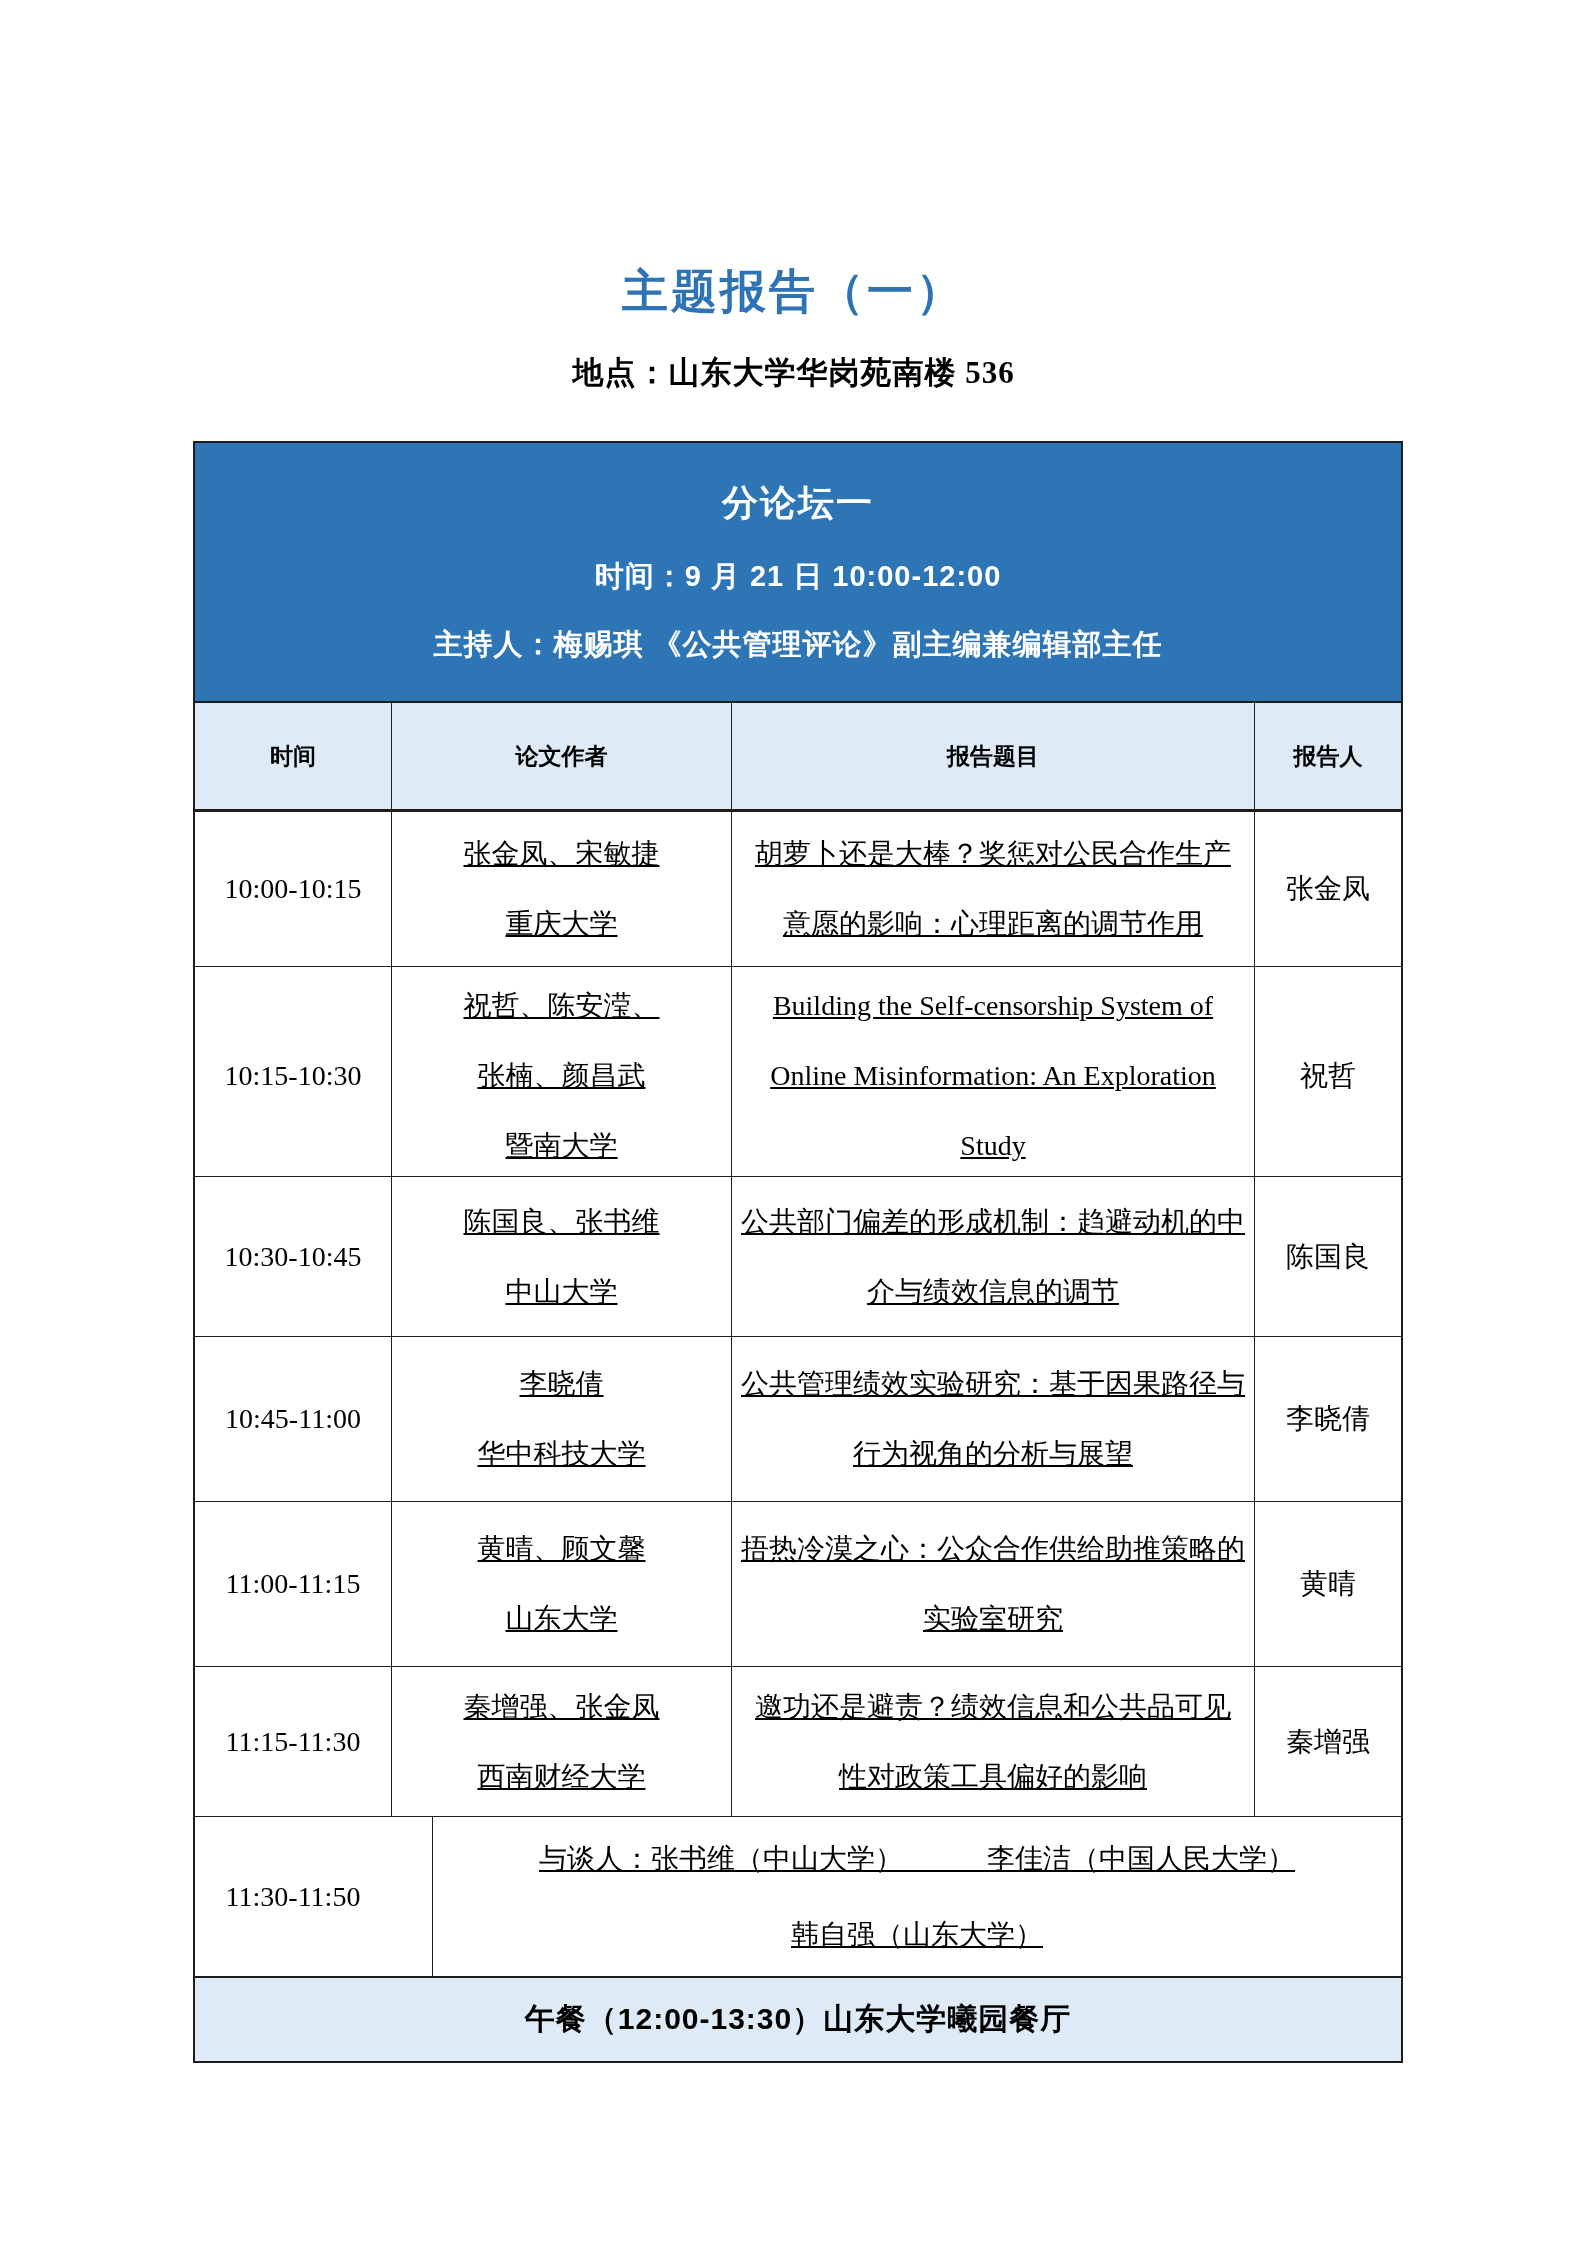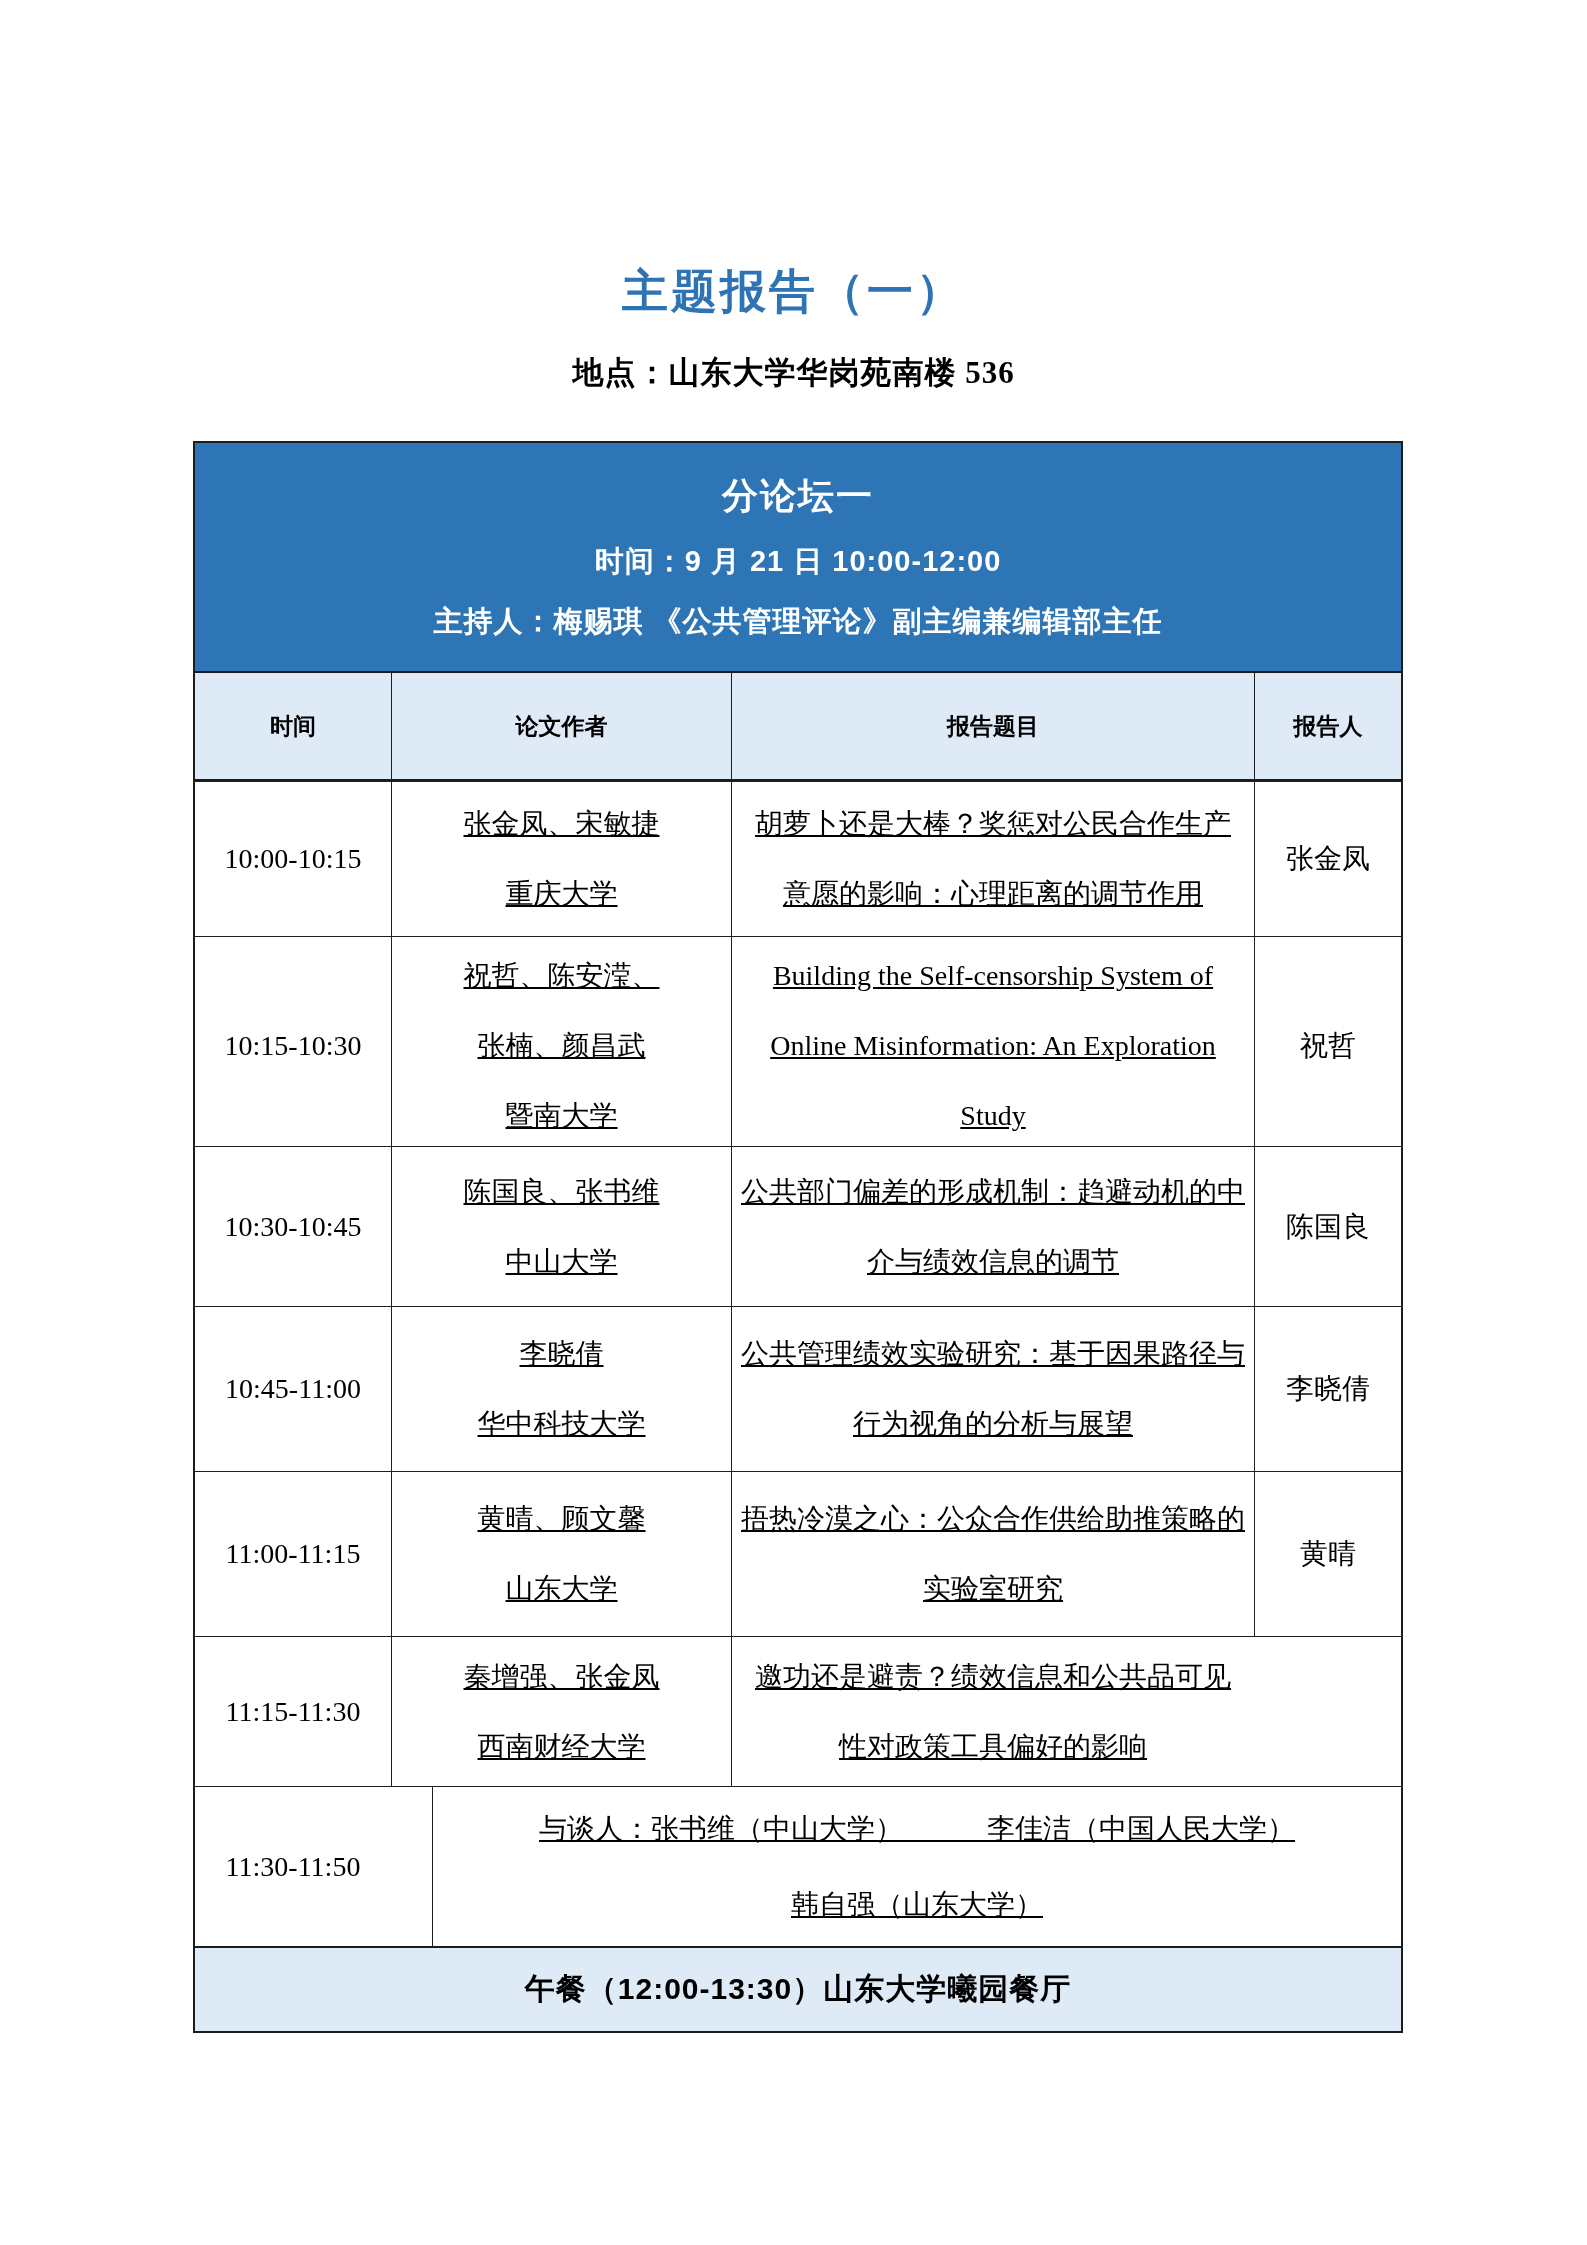--- a/index.html
+++ b/index.html
@@ -27,21 +27,21 @@
     color: #000000;
   }
 
   .tbl {
     position: absolute; top: 441px; left: 193px; width: 1210px;
     border: 2px solid #1c1c1c;
     background: #ffffff;
   }
 
   .banner {
-    height: 228px; background: #2E75B6; color: #ffffff;
+    height: 258px; background: #2E75B6; color: #ffffff;
     display: flex; flex-direction: column; justify-content: space-evenly;
     align-items: center; text-align: center;
     padding: 8px 10px;
   }
   .banner-session { font-size: 36px; font-weight: bold; letter-spacing: 2px; }
   .banner-time, .banner-host { font-size: 29px; font-weight: bold; letter-spacing: 1px; }
 
   .grid { display: grid; grid-template-columns: 196px 340px 523px 1fr; }
 
   .header-row {
@@ -147,20 +147,21 @@
 实验室研究</div>
       <div class="cell">黄晴</div>
     </div>
 
     <div class="grid body-row" style="height:150px">
       <div class="cell time-cell">11:15-11:30</div>
       <div class="cell multiline">秦增强、张金凤
 西南财经大学</div>
       <div class="cell multiline">邀功还是避责？绩效信息和公共品可见
 性对政策工具偏好的影响</div>
+      <div class="cell">秦增强</div>
     </div>
 
     <div class="grid discussion-row" style="height:160px">
       <div class="cell time-cell">11:30-11:50</div>
       <div class="cell multiline discussion-cell" style="grid-column: 2 / 5;">与谈人：张书维（中山大学）　　　李佳洁（中国人民大学）
 韩自强（山东大学）</div>
     </div>
 
     <div class="lunch-row">午餐（12:00-13:30）山东大学曦园餐厅</div>
 

